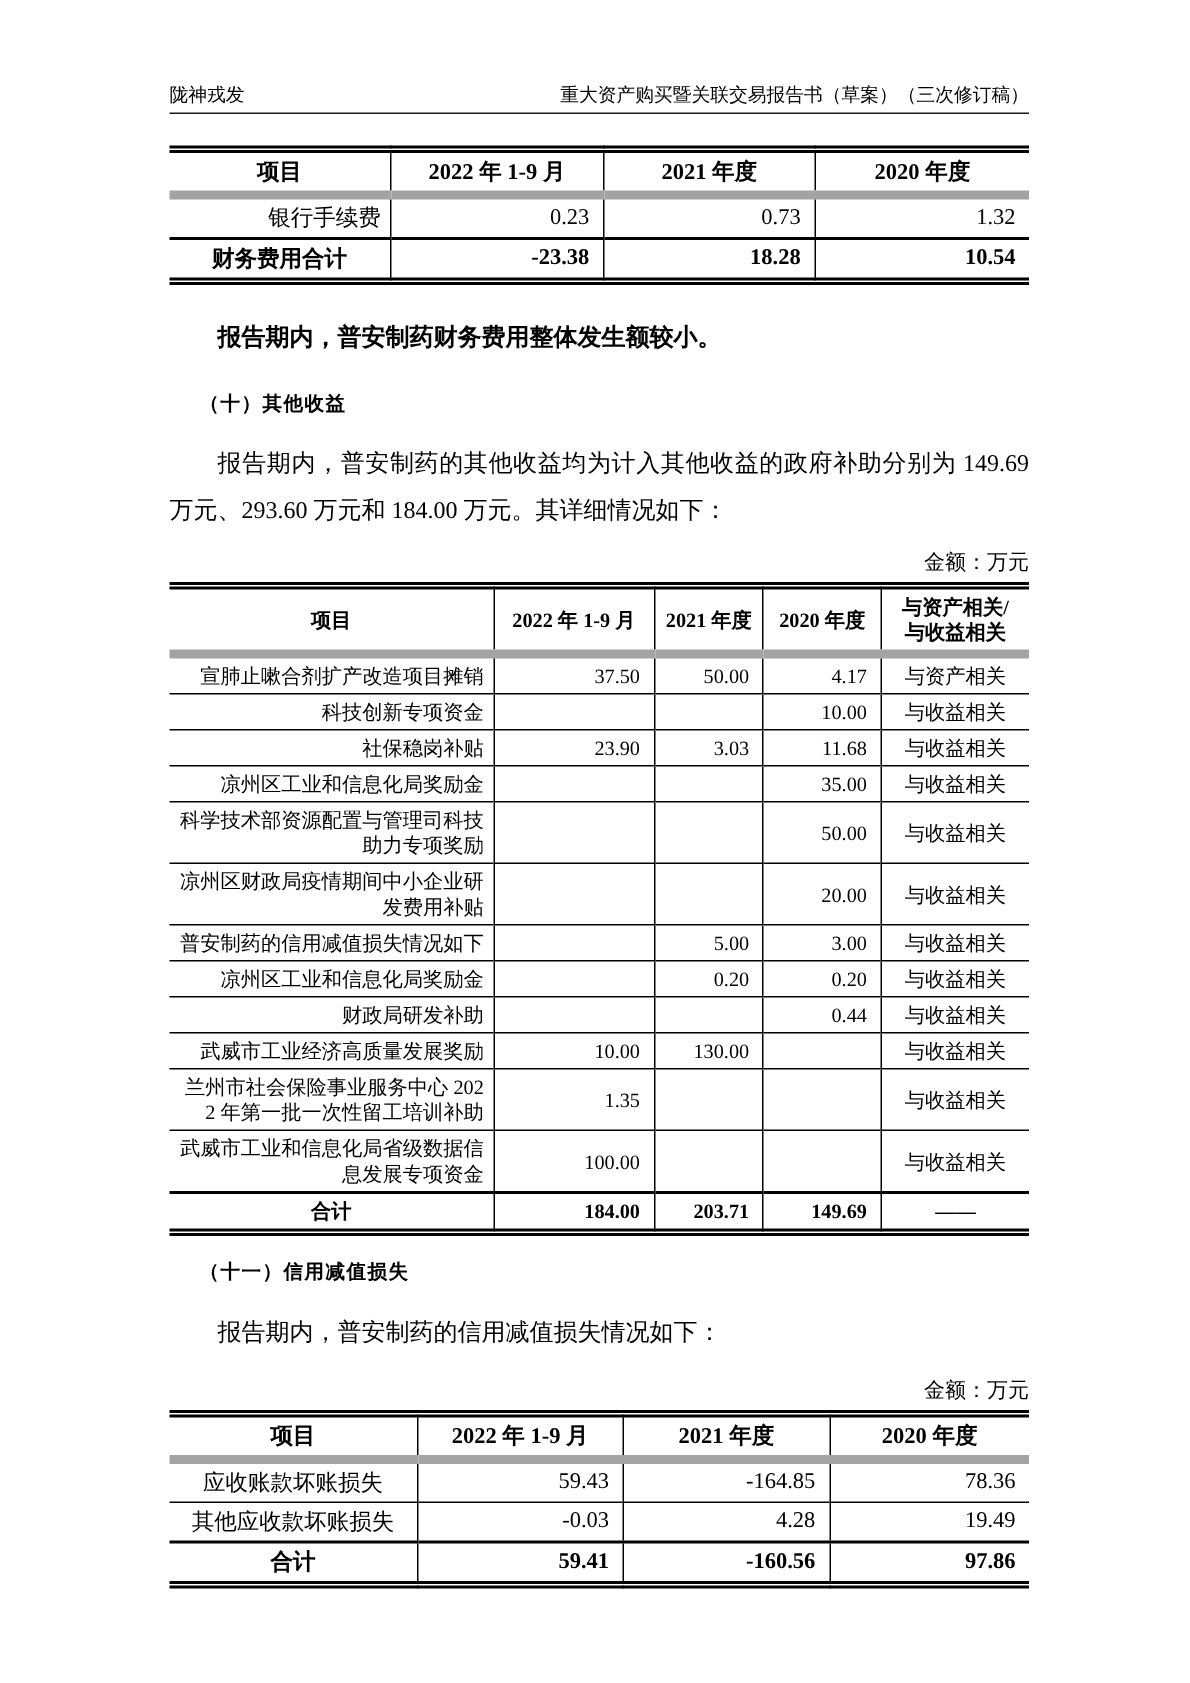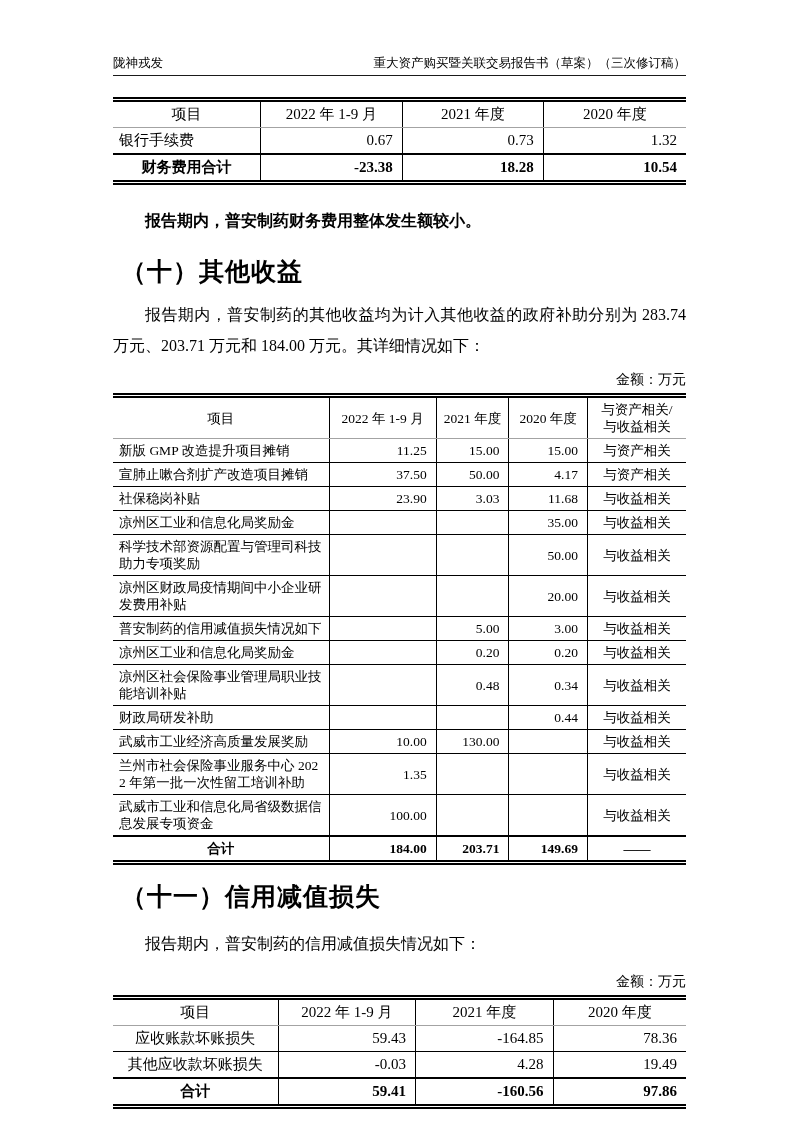--- a/index.html
+++ b/index.html
@@ -29,27 +29,27 @@
     border-top: 5px double #000;
     border-bottom: 5px double #000;
     table-layout: fixed;
   }
   table.doc-table th, table.doc-table td {
     padding: 3px 6px;
     vertical-align: middle;
     word-break: break-all;
   }
   table.doc-table thead th {
-    font-weight: normal; text-align: center;
-    border-bottom: 1px solid #a3a3a3;
+    font-weight: bold; text-align: center;
+    border-bottom: 6px solid #a3a3a3;
   }
   table.doc-table th + th, table.doc-table td + td { border-left: 1px solid #000; }
   table.doc-table tbody tr + tr td { border-top: 1px solid #000; }
   table.doc-table tr.total-row td { border-top: 2px solid #000; font-weight: bold; }
-  .t-left   { text-align: left; }
+  .t-left   { text-align: right; }
   .t-right  { text-align: right; padding-right: 9px !important; }
   .t-center { text-align: center; }
 
   .tbl-finance { margin-top: 21px; font-size: 15px; }
   .tbl-finance td, .tbl-finance th { padding: 4px 6px; }
 
   .tbl-income { margin-top: 4px; font-size: 13.5px; line-height: 17px; }
   .tbl-income td { padding: 2.5px 6px; }
 
   .tbl-credit { margin-top: 4px; font-size: 15px; }
@@ -59,22 +59,22 @@
   .para {
     font-size: 16px; line-height: 31px;
     text-indent: 2em; text-align: justify;
     margin: 0;
   }
   .para-1 { margin-top: 20px; font-weight: bold; }
   .para-2 { margin-top: 11px; }
   .para-3 { margin-top: 15px; font-family: Liberation Serif, serif; }
   .section-heading {
     font-family: "Liberation Sans", "DejaVu Sans", sans-serif;
-    font-size: 25px; font-weight: bold; letter-spacing: 1px;
-    margin: 4px; padding-left: 4px;
+    font-size: 13px; font-weight: bold; letter-spacing: 1px;
+    margin: 16px; padding-left: 4px;
   }
   .heading-1 { margin-top: 19px; }
   .heading-2 { margin-top: 15px; }
   .unit-label {
     text-align: right; font-size: 14px;
     margin-top: 10px; margin-bottom: 3px;
   }
   .unit-2 { margin-top: 14px; }
 </style>
 </head>
@@ -98,37 +98,37 @@
       <tr>
         <th>项目</th>
         <th>2022 年 1-9 月</th>
         <th>2021 年度</th>
         <th>2020 年度</th>
       </tr>
     </thead>
     <tbody>
       <tr>
         <td class="t-left">银行手续费</td>
-        <td class="t-right">0.67</td>
+        <td class="t-right">0.23</td>
         <td class="t-right">0.73</td>
         <td class="t-right">1.32</td>
       </tr>
       <tr class="total-row">
         <td class="t-center">财务费用合计</td>
         <td class="t-right">-23.38</td>
         <td class="t-right">18.28</td>
         <td class="t-right">10.54</td>
       </tr>
     </tbody>
   </table>
 
   <p class="para para-1">报告期内，普安制药财务费用整体发生额较小。</p>
 
   <h2 class="section-heading heading-1">（十）其他收益</h2>
-  <p class="para para-2">报告期内，普安制药的其他收益均为计入其他收益的政府补助分别为 283.74 万元、203.71 万元和 184.00 万元。其详细情况如下：</p>
+  <p class="para para-2">报告期内，普安制药的其他收益均为计入其他收益的政府补助分别为 149.69 万元、293.60 万元和 184.00 万元。其详细情况如下：</p>
   <div class="unit-label">金额：万元</div>
 
   <table class="doc-table tbl-income">
     <colgroup>
         <col style="width:37.7%">
         <col style="width:18.7%">
         <col style="width:12.7%">
         <col style="width:13.7%">
         <col style="width:17.2%">
       </colgroup>
@@ -136,34 +136,34 @@
       <tr>
         <th>项目</th>
         <th>2022 年 1-9 月</th>
         <th>2021 年度</th>
         <th>2020 年度</th>
         <th><span>与资产相关/</span><br><span>与收益相关</span></th>
       </tr>
     </thead>
     <tbody>
       <tr>
-        <td class="t-left">新版 GMP 改造提升项目摊销</td>
-        <td class="t-right">11.25</td>
-        <td class="t-right">15.00</td>
-        <td class="t-right">15.00</td>
-        <td class="t-center">与资产相关</td>
-      </tr>
-      <tr>
         <td class="t-left">宣肺止嗽合剂扩产改造项目摊销</td>
         <td class="t-right">37.50</td>
         <td class="t-right">50.00</td>
         <td class="t-right">4.17</td>
         <td class="t-center">与资产相关</td>
       </tr>
       <tr>
+        <td class="t-left">科技创新专项资金</td>
+        <td class="t-right"></td>
+        <td class="t-right"></td>
+        <td class="t-right">10.00</td>
+        <td class="t-center">与收益相关</td>
+      </tr>
+      <tr>
         <td class="t-left">社保稳岗补贴</td>
         <td class="t-right">23.90</td>
         <td class="t-right">3.03</td>
         <td class="t-right">11.68</td>
         <td class="t-center">与收益相关</td>
       </tr>
       <tr>
         <td class="t-left">凉州区工业和信息化局奖励金</td>
         <td class="t-right"></td>
         <td class="t-right"></td>
@@ -189,27 +189,20 @@
         <td class="t-right"></td>
         <td class="t-right">5.00</td>
         <td class="t-right">3.00</td>
         <td class="t-center">与收益相关</td>
       </tr>
       <tr>
         <td class="t-left">凉州区工业和信息化局奖励金</td>
         <td class="t-right"></td>
         <td class="t-right">0.20</td>
         <td class="t-right">0.20</td>
-        <td class="t-center">与收益相关</td>
-      </tr>
-      <tr>
-        <td class="t-left">凉州区社会保险事业管理局职业技能培训补贴</td>
-        <td class="t-right"></td>
-        <td class="t-right">0.48</td>
-        <td class="t-right">0.34</td>
         <td class="t-center">与收益相关</td>
       </tr>
       <tr>
         <td class="t-left">财政局研发补助</td>
         <td class="t-right"></td>
         <td class="t-right"></td>
         <td class="t-right">0.44</td>
         <td class="t-center">与收益相关</td>
       </tr>
       <tr>

